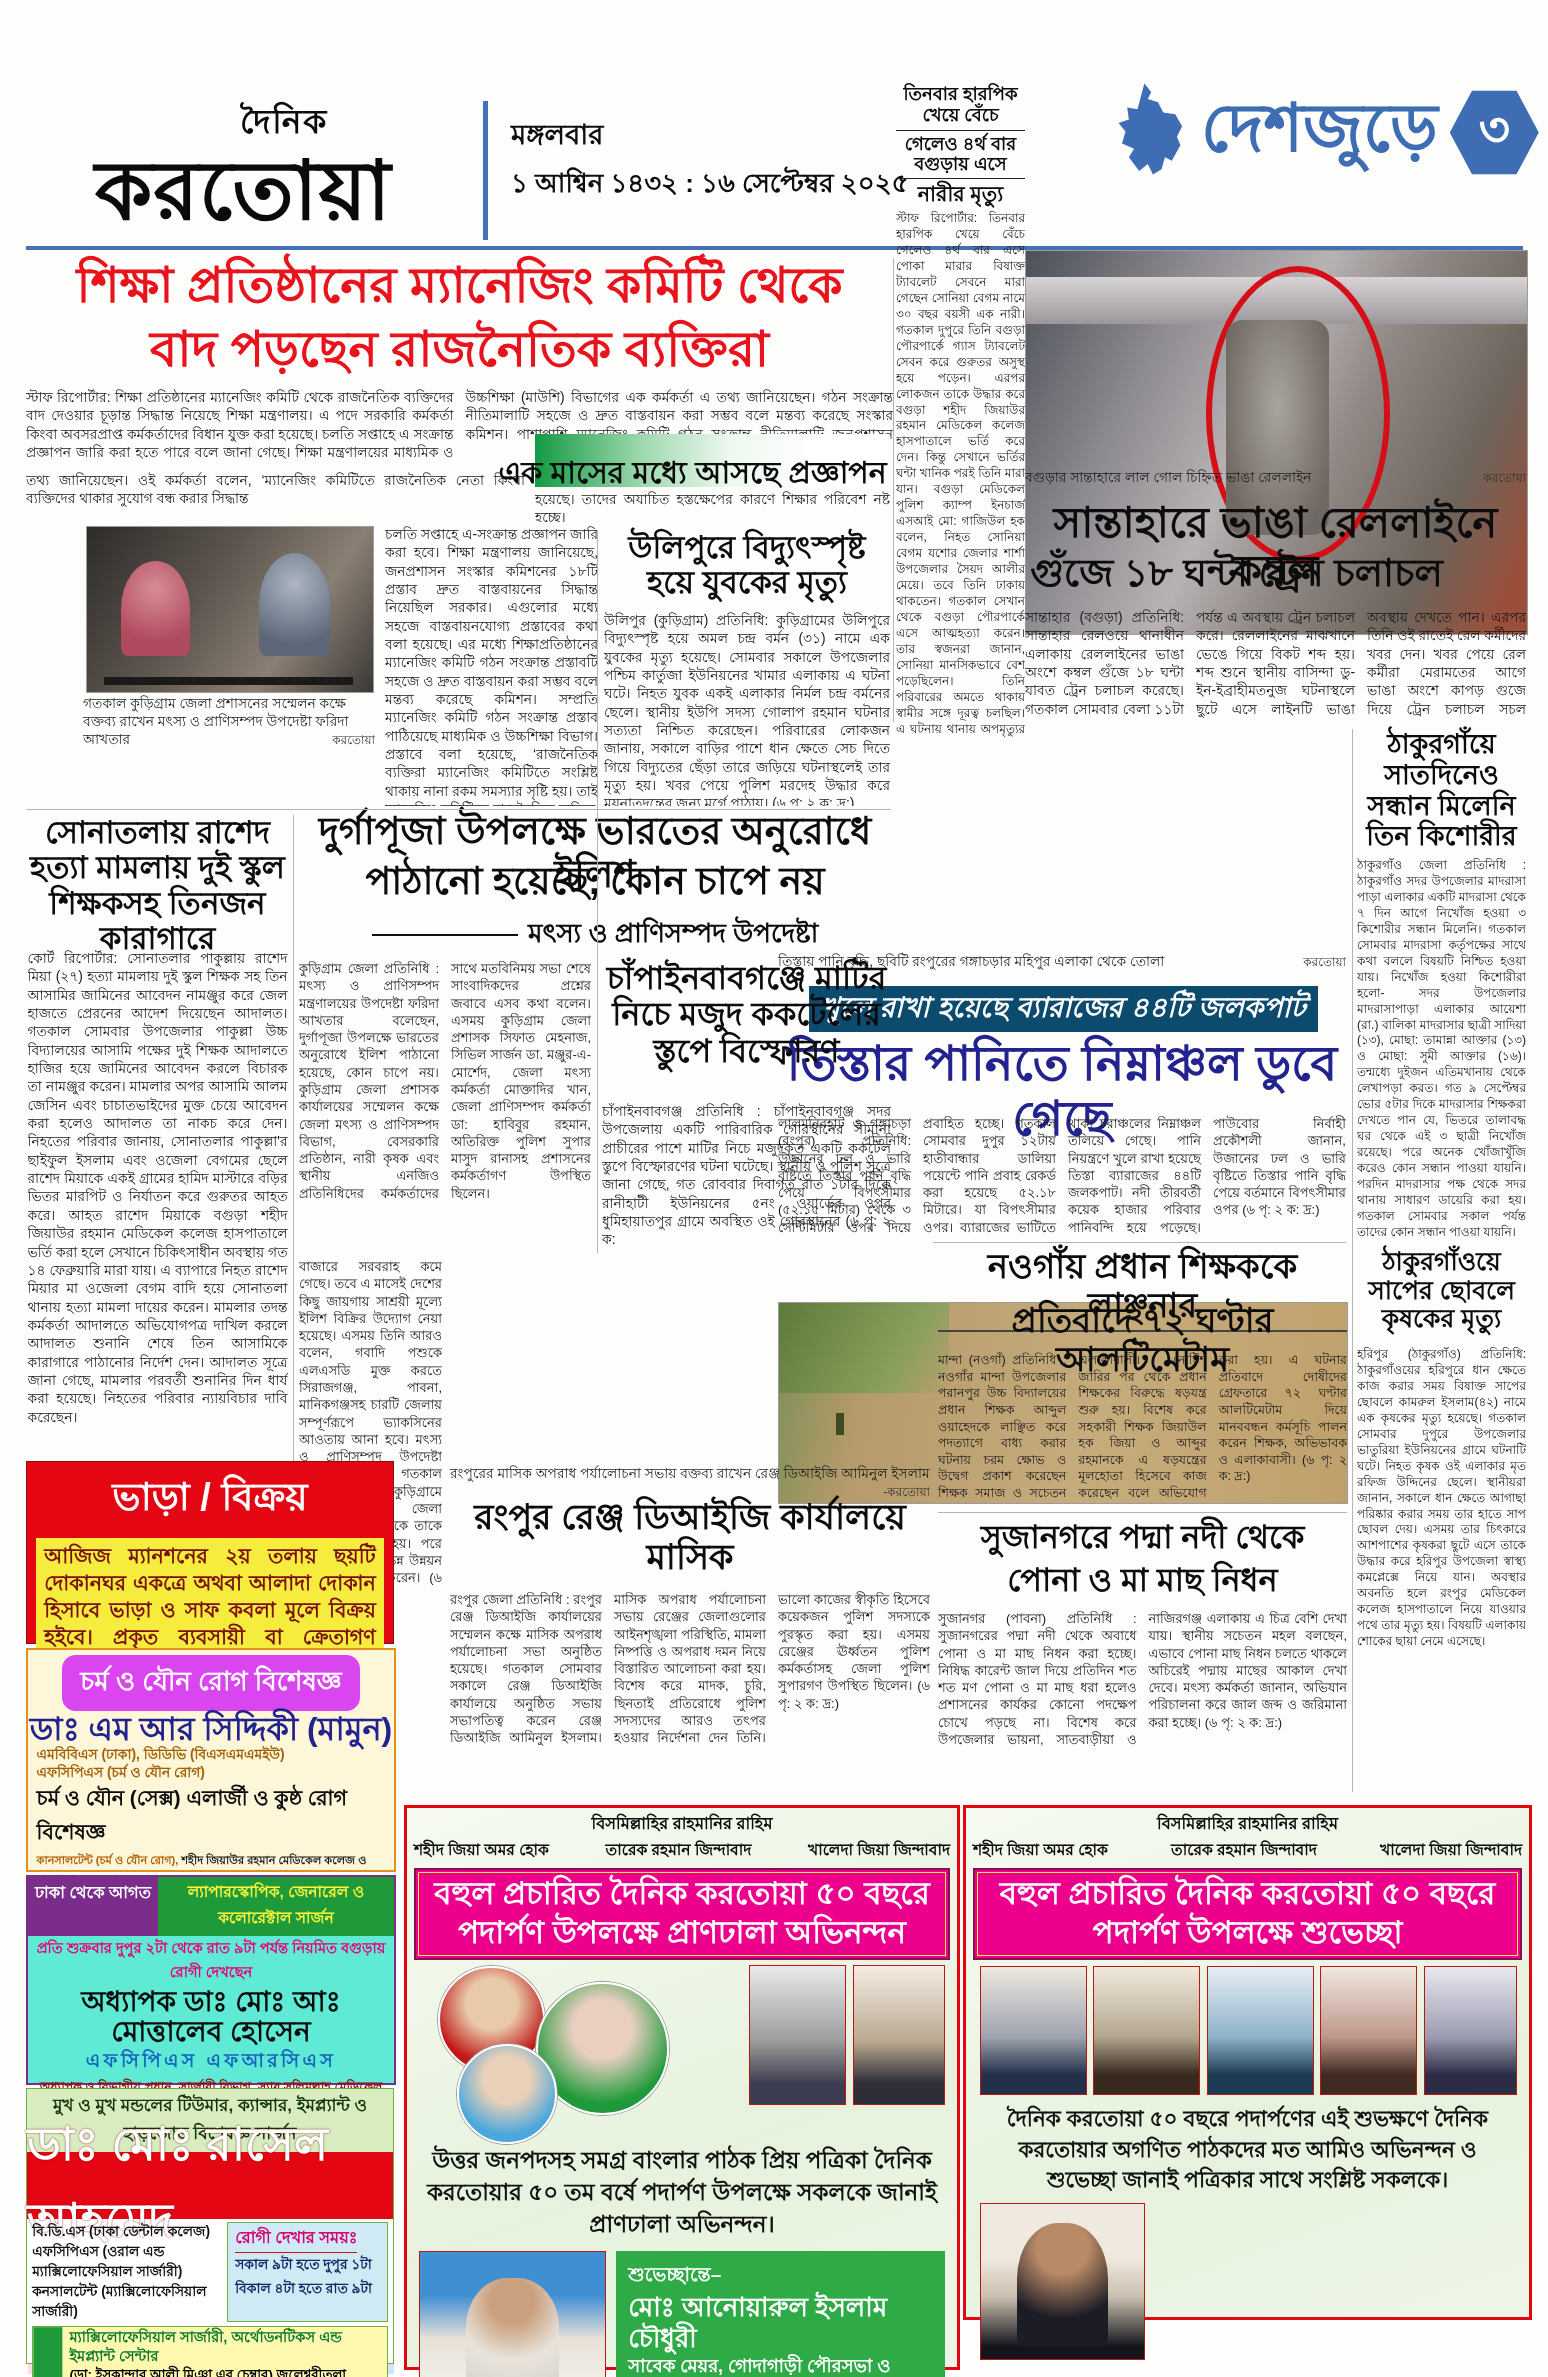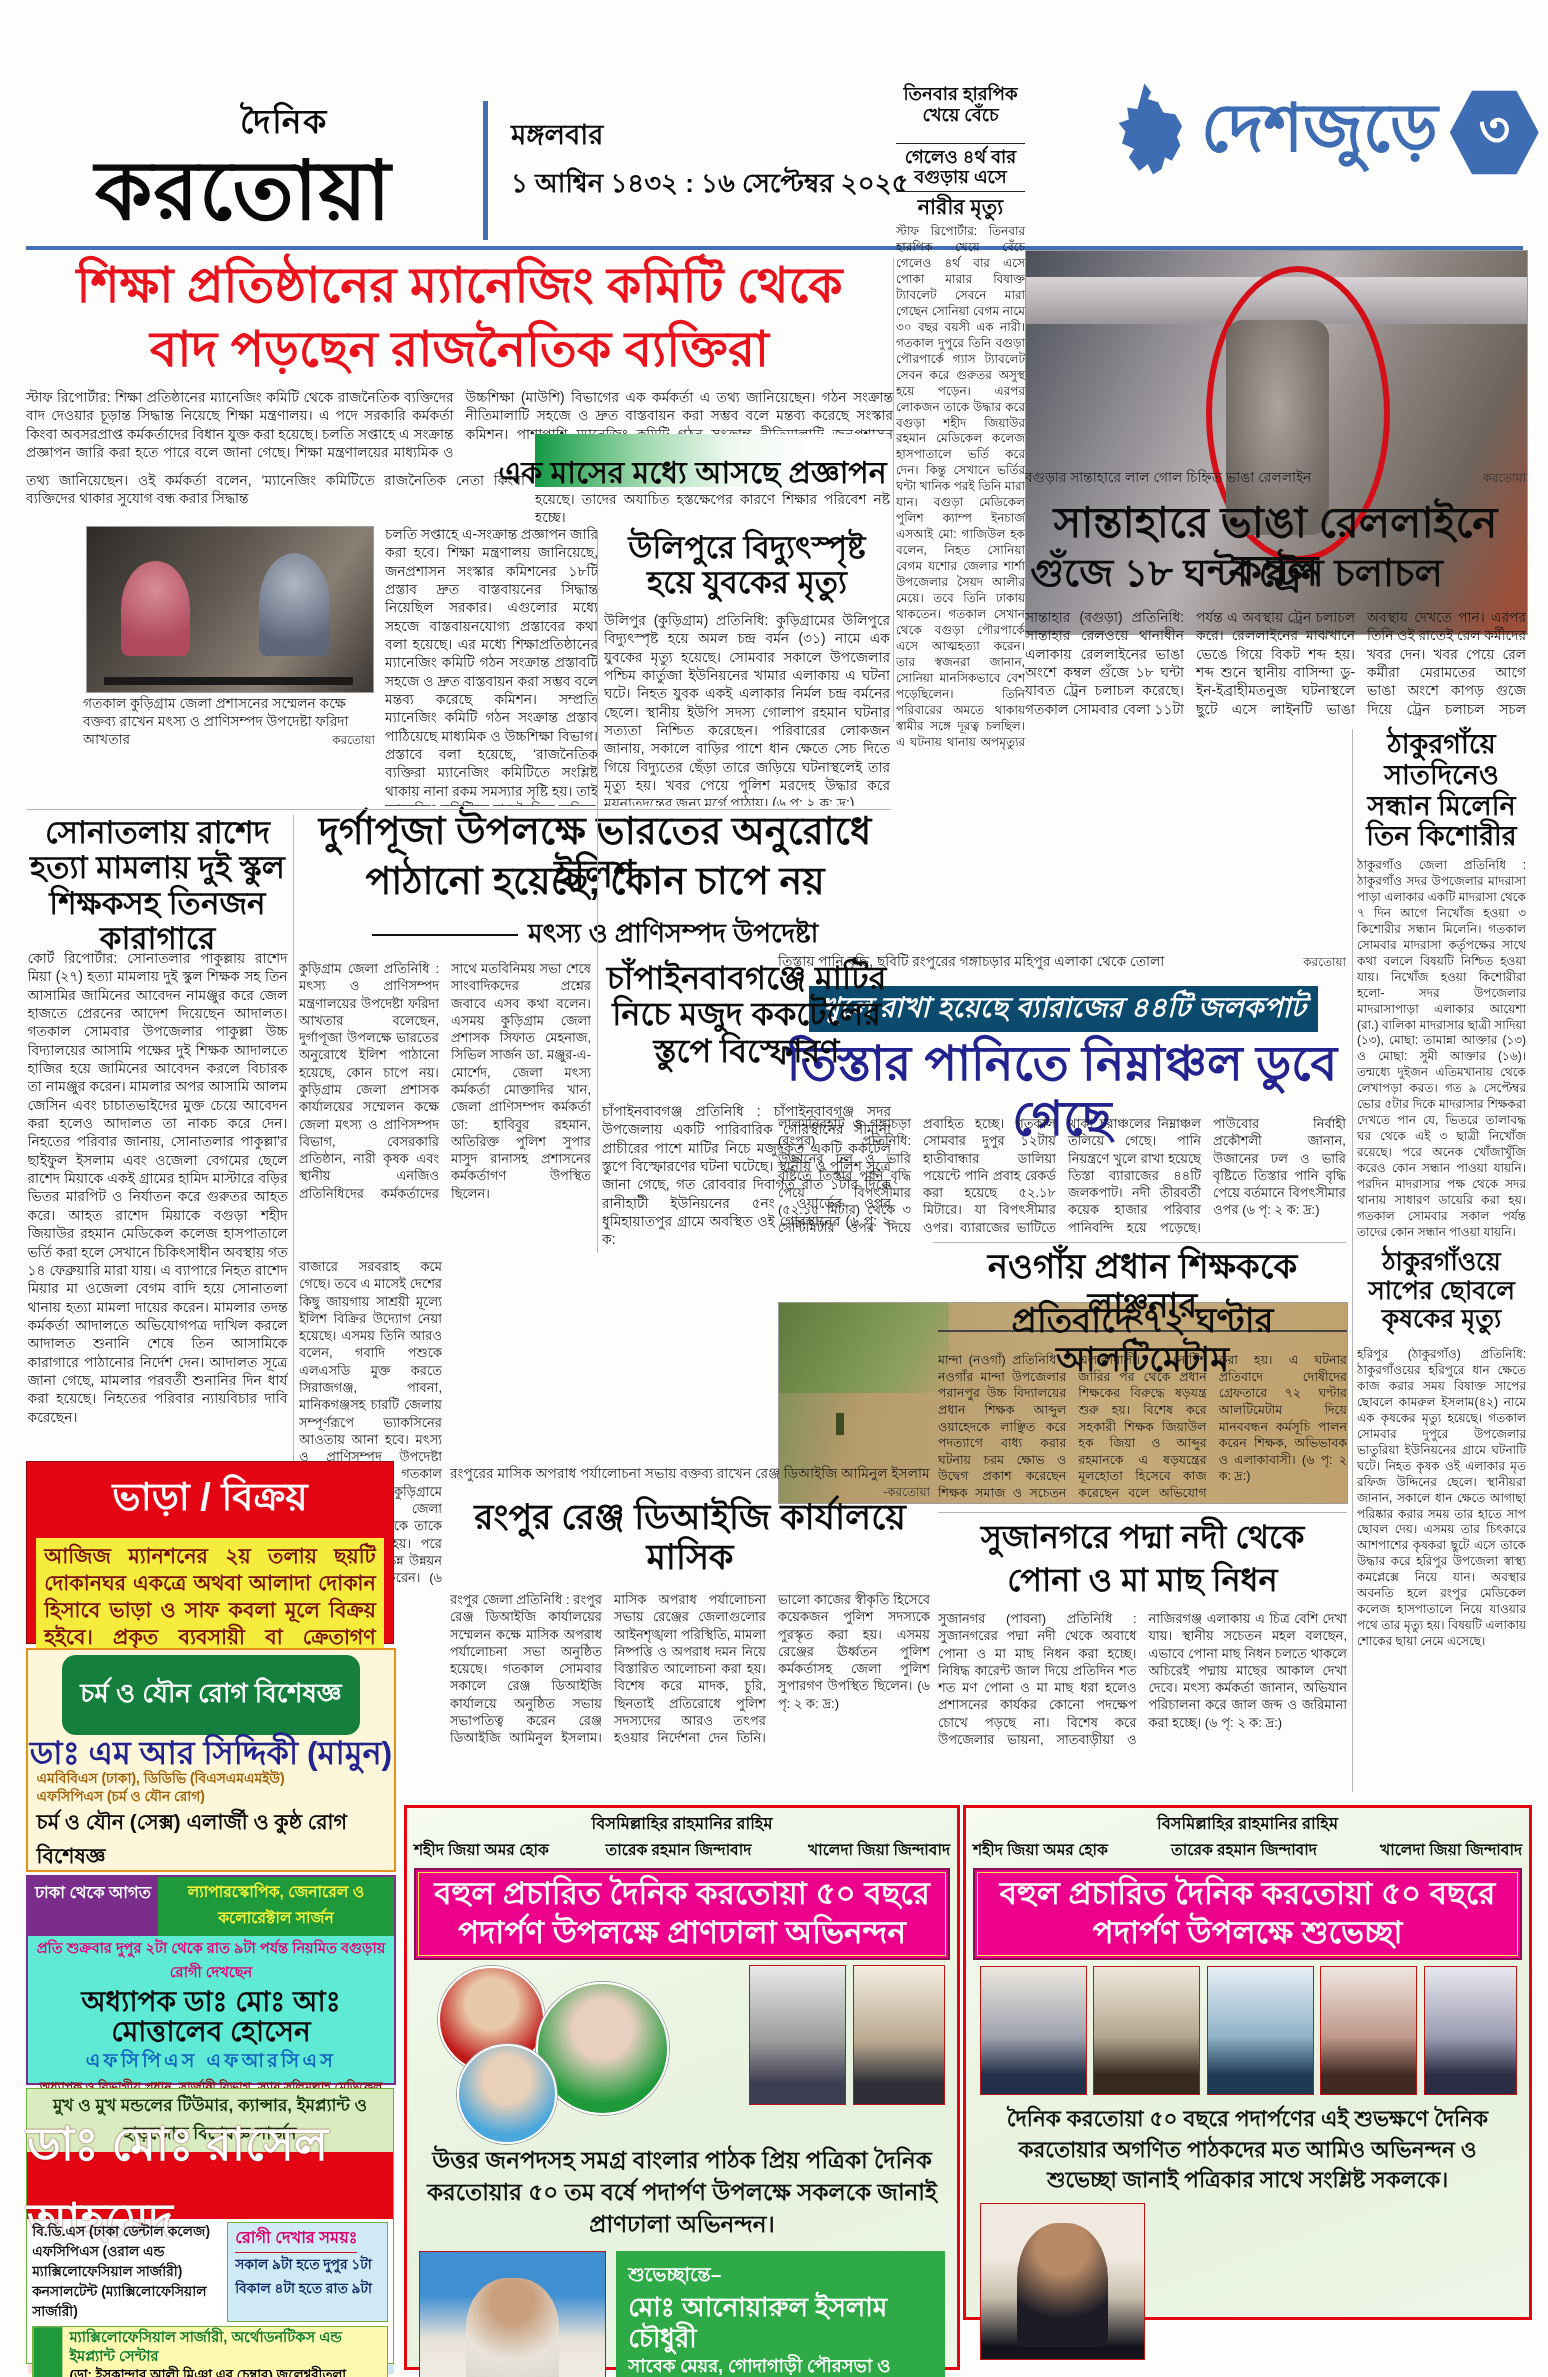--- a/index.html
+++ b/index.html
@@ -34,22 +34,22 @@
   .subdash .dash{height:1.7px;background:#111;flex:0 0 146px;}
   .subdash .t{font-size:26px;font-weight:bold;color:#0c0c0c;white-space:nowrap;}
   
   .ad-rent{background:#e40613;border:1.7px solid #8e0b0b;}
   .ad-rent .ttl{color:#fff;font-size:38px;font-weight:bold;text-align:center;padding-top:5.2px;}
   .ad-rent .yellow{background:#f5ec3d;margin:6.9px 8.6px 5.2px 8.6px;padding:5.2px 8.6px;
                    color:#7a1010;font-size:20.6px;font-weight:bold;line-height:1.3;text-align:justify;}
   .ad-rent .nm{color:#fff;font-size:31px;font-weight:bold;text-align:center;letter-spacing:1.7px;}
   .ad-rent .ad2{color:#fff;font-size:19px;font-weight:bold;text-align:center;line-height:1.3;padding:1.7px 10.3px;}
   .ad-sid{background:#fdf6d8;border:2.6px solid #e3901c;}
-  .ad-sid .spec{background:#15803d;color:#fff;font-size:26px;font-weight:bold;text-align:center;
-                border-radius:13.8px;margin:5.2px 34px 1.7px 34px;padding:18px 0;}
+  .ad-sid .spec{background:#d946ef;color:#fff;font-size:26px;font-weight:bold;text-align:center;
+                border-radius:13.8px;margin:5.2px 34px 1.7px 34px;padding:6px 0;}
   .ad-sid .nm{color:#23238f;font-size:32px;font-weight:bold;text-align:center;line-height:1.05;}
   .ad-sid .deg{font-size:13.8px;font-weight:bold;color:#a16207;text-align:left;padding:0 8.6px;line-height:1.25;}
   .ad-sid .big{font-size:20.6px;font-weight:bold;color:#0c0c0c;padding:1.7px 8.6px;}
   .ad-sid .cons{font-size:11.2px;font-weight:bold;padding:0 8.6px;color:#222;}
   .ad-sid .cons b{color:#b05e00;}
   .ad-sid .cols{display:flex;border-top:1.7px solid #e6007e;margin-top:3.4px;}
   .ad-sid .col{flex:1;padding:2.6px 5.2px;position:relative;}
   .ad-sid .col+.col{border-left:1.7px solid #e6007e;}
   .ad-sid .chl{background:#2196d9;color:#e9ff52;font-size:12px;font-weight:bold;padding:0.9px 5.2px;display:inline-block;}
   .ad-sid .chn{color:#b00050;font-size:17px;font-weight:bold;line-height:1.1;margin-top:1.7px;}
@@ -152,21 +152,21 @@
   </div>
 
   <div class="abs body" style="left:385px;top:526px;width:213px;height:280px;overflow:hidden;">চলতি সপ্তাহে এ-সংক্রান্ত প্রজ্ঞাপন জারি করা হবে। শিক্ষা মন্ত্রণালয় জানিয়েছে, জনপ্রশাসন সংস্কার কমিশনের ১৮টি প্রস্তাব দ্রুত বাস্তবায়নের সিদ্ধান্ত নিয়েছিল সরকার। এগুলোর মধ্যে সহজে বাস্তবায়নযোগ্য প্রস্তাবের কথা বলা হয়েছে। এর মধ্যে শিক্ষাপ্রতিষ্ঠানের ম্যানেজিং কমিটি গঠন সংক্রান্ত প্রস্তাবটি সহজে ও দ্রুত বাস্তবায়ন করা সম্ভব বলে মন্তব্য করেছে কমিশন। সম্প্রতি ম্যানেজিং কমিটি গঠন সংক্রান্ত প্রস্তাব পাঠিয়েছে মাধ্যমিক ও উচ্চশিক্ষা বিভাগ। প্রস্তাবে বলা হয়েছে, ‘রাজনৈতিক ব্যক্তিরা ম্যানেজিং কমিটিতে সংশ্লিষ্ট থাকায় নানা রকম সমস্যার সৃষ্টি হয়। তাই ম্যানেজিং কমিটিতে রাজনৈতিক ব্যক্তির</div>
 
   <div class="abs hl" style="left:604px;top:530px;width:286px;font-size:31px;">উলিপুরে বিদ্যুৎস্পৃষ্ট হয়ে যুবকের মৃত্যু</div>
   <div class="abs body" style="left:604px;top:612px;width:286px;height:194px;overflow:hidden;">উলিপুর (কুড়িগ্রাম) প্রতিনিধি: কুড়িগ্রামের উলিপুরে বিদ্যুৎস্পৃষ্ট হয়ে অমল চন্দ্র বর্মন (৩১) নামে এক যুবকের মৃত্যু হয়েছে। সোমবার সকালে উপজেলার পশ্চিম কার্তুজা ইউনিয়নের খামার এলাকায় এ ঘটনা ঘটে। নিহত যুবক একই এলাকার নির্মল চন্দ্র বর্মনের ছেলে। স্থানীয় ইউপি সদস্য গোলাপ রহমান ঘটনার সত্যতা নিশ্চিত করেছেন। পরিবারের লোকজন জানায়, সকালে বাড়ির পাশে ধান ক্ষেতে সেচ দিতে গিয়ে বিদ্যুতের ছেঁড়া তারে জড়িয়ে ঘটনাস্থলেই তার মৃত্যু হয়। খবর পেয়ে পুলিশ মরদেহ উদ্ধার করে ময়নাতদন্তের জন্য মর্গে পাঠায়। (৬ পৃ: ২ ক: দ্র:)</div>
 
   <div class="abs body" style="left:604px;top:759px;width:0px;height:0px;overflow:hidden;">বেসরকারি কলেজ ও মাধ্যমিক বিদ্যালয় নিয়ে জারালো সুপারিশ করেছে কমিশন।’ কর্মকর্তা বলেন, ম্যানেজিং কমিটি গঠন সংক্রান্ত নীতিমালাটি সংশোধনের প্রস্তাব কমিটিতে অনুমোদন হয়েছে। চলতি সপ্তাহে প্রজ্ঞাপন জারি করা হতে (৬ পৃ: ২ ক: দ্র:)</div>
 
   <div class="abs" style="left:896px;top:84px;width:129px;">
-    <div class="hl" style="font-size:18px;border-bottom:1.7px solid #222;padding-bottom:18px;">তিনবার হারপিক খেয়ে বেঁচে</div>
+    <div class="hl" style="font-size:18px;border-bottom:1.7px solid #222;padding-bottom:5px;">তিনবার হারপিক খেয়ে বেঁচে</div>
     <div class="hl" style="font-size:18px;border-bottom:1.7px solid #222;padding:2.6px 0 3.4px;">গেলেও ৪র্থ বার বগুড়ায় এসে</div>
     <div class="hl" style="font-size:20.6px;padding:3.4px 0 5.2px;">নারীর মৃত্যু</div>
     <div class="body sm" style="height:526px;overflow:hidden;">স্টাফ রিপোর্টার: তিনবার হারপিক খেয়ে বেঁচে গেলেও ৪র্থ বার এসে পোকা মারার বিষাক্ত ট্যাবলেট সেবনে মারা গেছেন সোনিয়া বেগম নামে ৩০ বছর বয়সী এক নারী। গতকাল দুপুরে তিনি বগুড়া পৌরপার্কে গ্যাস ট্যাবলেট সেবন করে গুরুতর অসুস্থ হয়ে পড়েন। এরপর লোকজন তাকে উদ্ধার করে বগুড়া শহীদ জিয়াউর রহমান মেডিকেল কলেজ হাসপাতালে ভর্তি করে দেন। কিন্তু সেখানে ভর্তির ঘন্টা খানিক পরই তিনি মারা যান। বগুড়া মেডিকেল পুলিশ ক্যাম্প ইনচার্জ এসআই মো: গাজিউল হক বলেন, নিহত সোনিয়া বেগম যশোর জেলার শার্শা উপজেলার সৈয়দ আলীর মেয়ে। তবে তিনি ঢাকায় থাকতেন। গতকাল সেখান থেকে বগুড়া পৌরপার্কে এসে আত্মহত্যা করেন। তার স্বজনরা জানান, সোনিয়া মানসিকভাবে বেশ পড়েছিলেন। তিনি পরিবারের অমতে থাকায় স্বামীর সঙ্গে দূরত্ব চলছিল। এ ঘটনায় থানায় অপমৃত্যুর মামলা হয়েছে। (৬ পৃ: ২ ক: দ্র:)</div>
   </div>
 
   <div class="abs photo" style="left:1025px;top:83px;width:501px;height:383px;background:linear-gradient(115deg,#4c5058 0%,#8d8a90 25%,#b8b2b4 45%,#8f8884 60%,#6d645c 80%,#9b4f3a 95%);">
     <div style="position:absolute;left:0;top:26px;width:100%;height:47px;background:linear-gradient(#d8d4d6,#9a969a);"></div>
     <div style="position:absolute;left:36%;top:4%;width:172px;height:284px;border:6px solid #d40f17;border-radius:50%;"></div>
     <div style="position:absolute;left:40%;top:18%;width:103px;height:215px;background:radial-gradient(ellipse at 50% 40%,#aaa49e,#6f6862 80%);border-radius:17px;"></div>
   </div>

